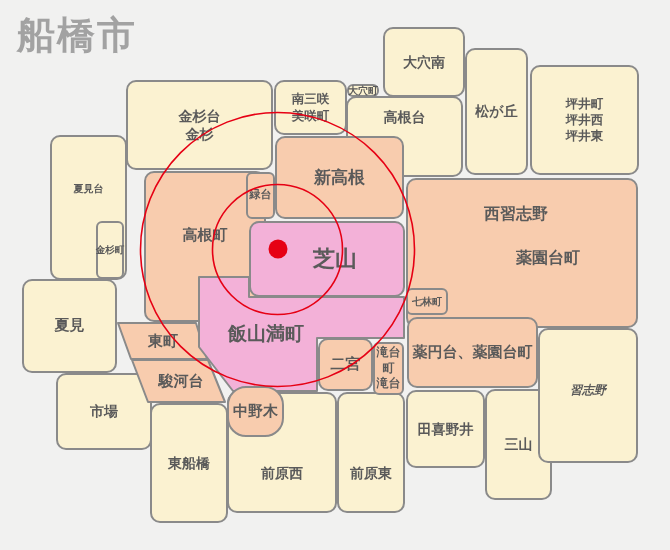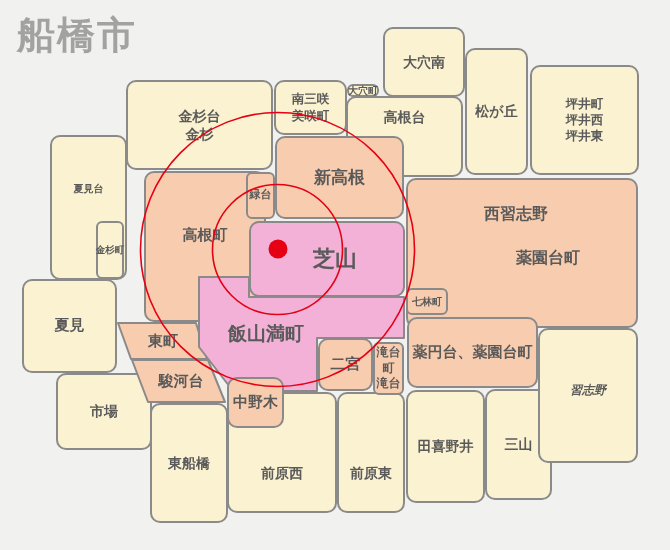--- a/index.html
+++ b/index.html
@@ -86,39 +86,39 @@
   </div>
 
   <div class="region pink" style="left:249px;top:221px;width:156px;height:76px;font-size:22px;padding-left:16px;">芝山</div>
 
   <div class="region cream" style="left:150px;top:403px;width:78px;height:120px;font-size:14px;">東船橋</div>
 
   <div class="region cream" style="left:227px;top:392px;width:110px;height:121px;font-size:14px;padding-top:42px;">前原西</div>
 
   <div class="region cream" style="left:337px;top:392px;width:68px;height:121px;font-size:14px;padding-top:42px;">前原東</div>
 
-  <div class="region cream" style="left:406px;top:390px;width:79px;height:113px;font-size:14px;">田喜野井</div>
+  <div class="region cream" style="left:406px;top:390px;width:79px;height:78px;font-size:14px;">田喜野井</div>
 
   <div class="region cream" style="left:485px;top:389px;width:67px;height:111px;font-size:14px;">三山</div>
 
   <div class="region cream" style="left:538px;top:328px;width:100px;height:135px;font-size:12px;padding-bottom:9px;font-style:italic;">習志野</div>
 
   <svg class="layer" width="670" height="550" viewBox="0 0 670 550">
     <polygon class="clickable" points="118,323 196,323 207,359 131,359" fill="var(--salmon,#f8ccae)" stroke="var(--border,#8a8a8a)" stroke-width="2" stroke-linejoin="round"></polygon>
     <polygon class="clickable" points="132,360 208,360 225,402 148,402" fill="var(--salmon,#f8ccae)" stroke="var(--border,#8a8a8a)" stroke-width="2" stroke-linejoin="round"></polygon>
     <polygon class="clickable" points="199,277 249,277 249,297 404,297 404,338 317,338 317,391 233,391 199,347" fill="var(--pink,#f3b1d8)" stroke="var(--border,#8a8a8a)" stroke-width="2" stroke-linejoin="round"></polygon>
   </svg>
 
   <div class="floating-label" style="left:163px;top:341px;font-size:15px;">東町</div>
   <div class="floating-label" style="left:181px;top:381px;font-size:15px;">駿河台</div>
   <div class="floating-label" style="left:266px;top:334px;font-size:19px;">飯山満町</div>
 
   <div class="region cream small" style="left:96px;top:221px;width:28px;height:58px;font-size:9.5px;white-space:nowrap;">金杉町</div>
 
-  <div class="region salmon" style="left:227px;top:377px;width:57px;height:51px;font-size:15px;">中野木</div>
+  <div class="region salmon" style="left:227px;top:386px;width:57px;height:51px;font-size:15px;border-radius:19px;">中野木</div>
 
   <div class="region salmon" style="left:407px;top:317px;width:131px;height:71px;font-size:15px;">薬円台、薬園台町</div>
 
   <div class="region salmon" style="left:318px;top:338px;width:55px;height:53px;font-size:15px;">二宮</div>
 
   <div class="region salmon small" style="left:373px;top:342px;width:31px;height:53px;font-size:12px;">滝台町
 滝台</div>
 
   <div class="region salmon small" style="left:406px;top:288px;width:42px;height:27px;font-size:10px;white-space:nowrap;">七林町</div>
 

